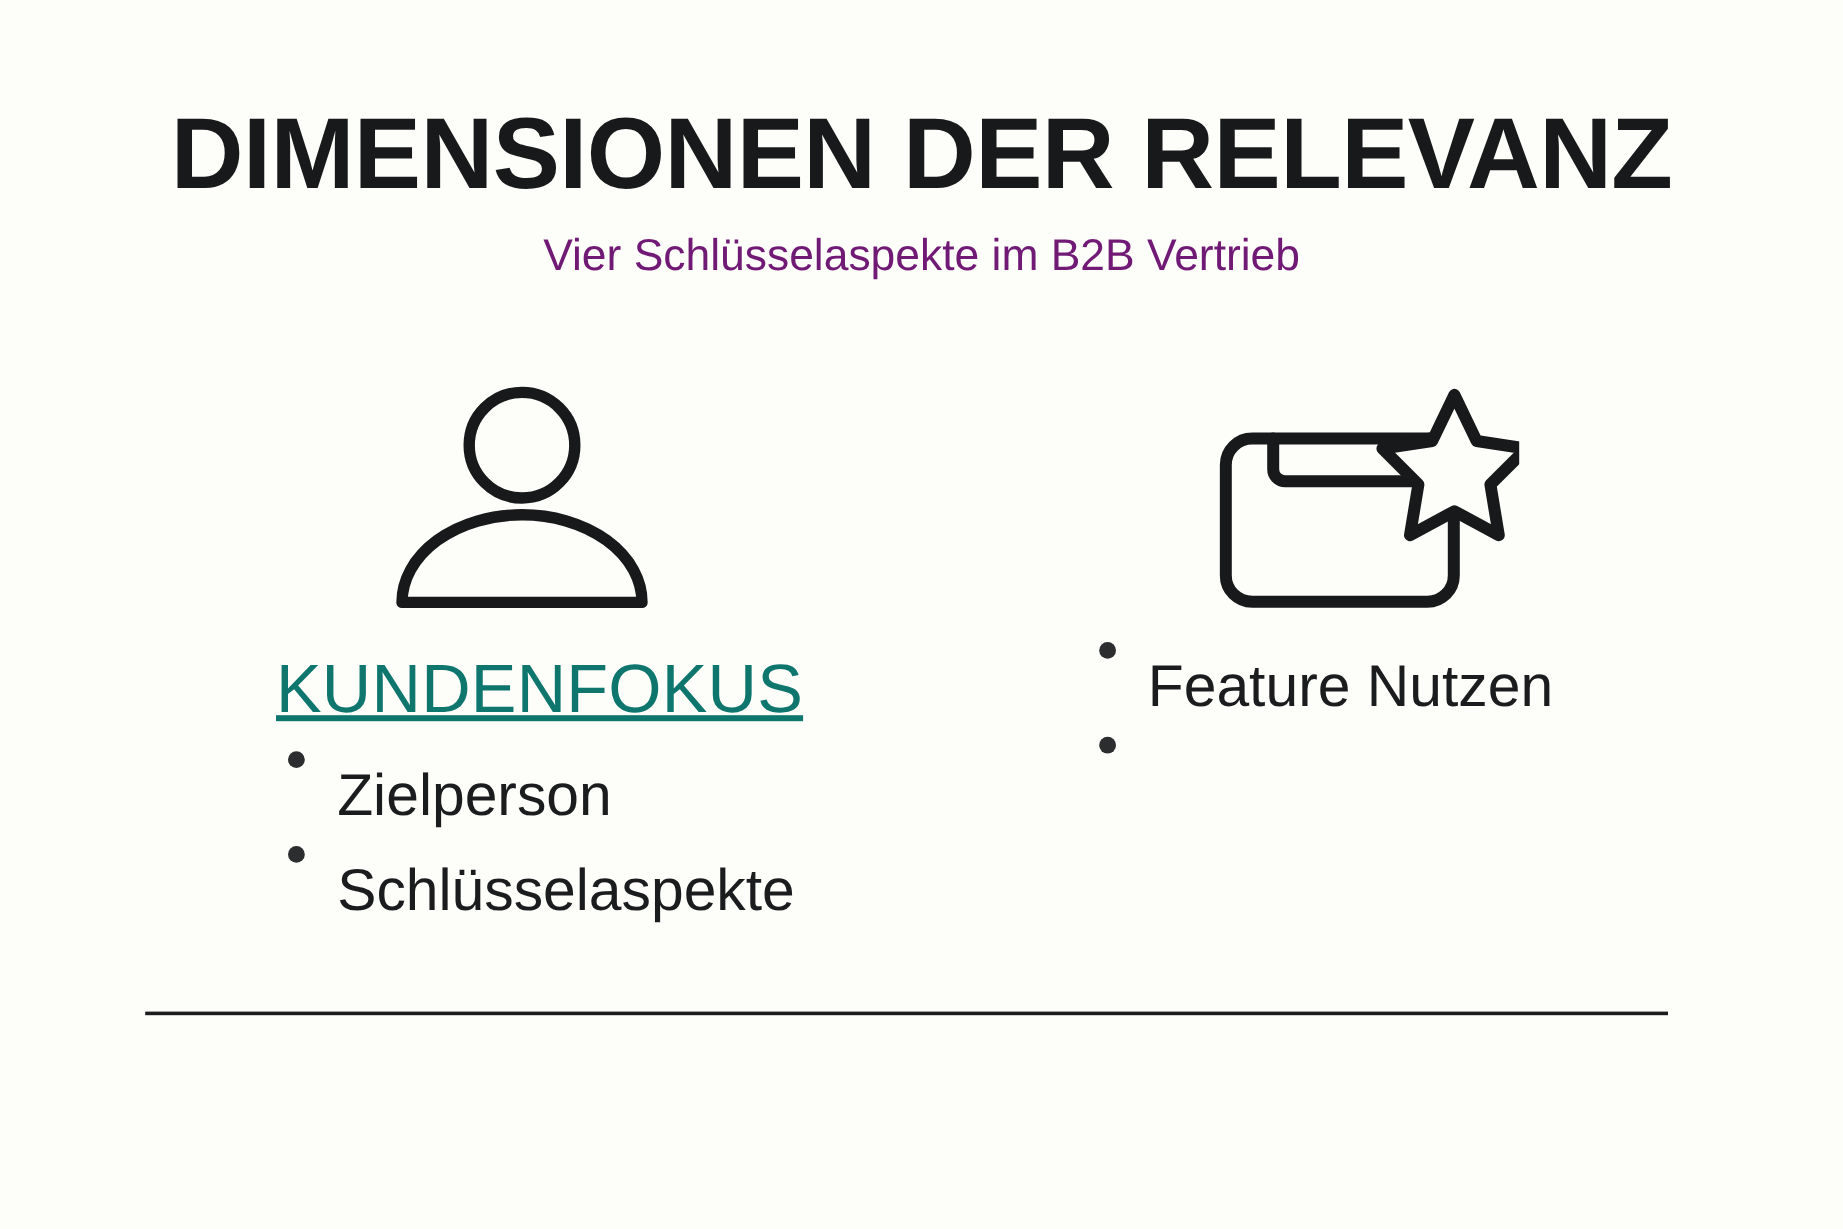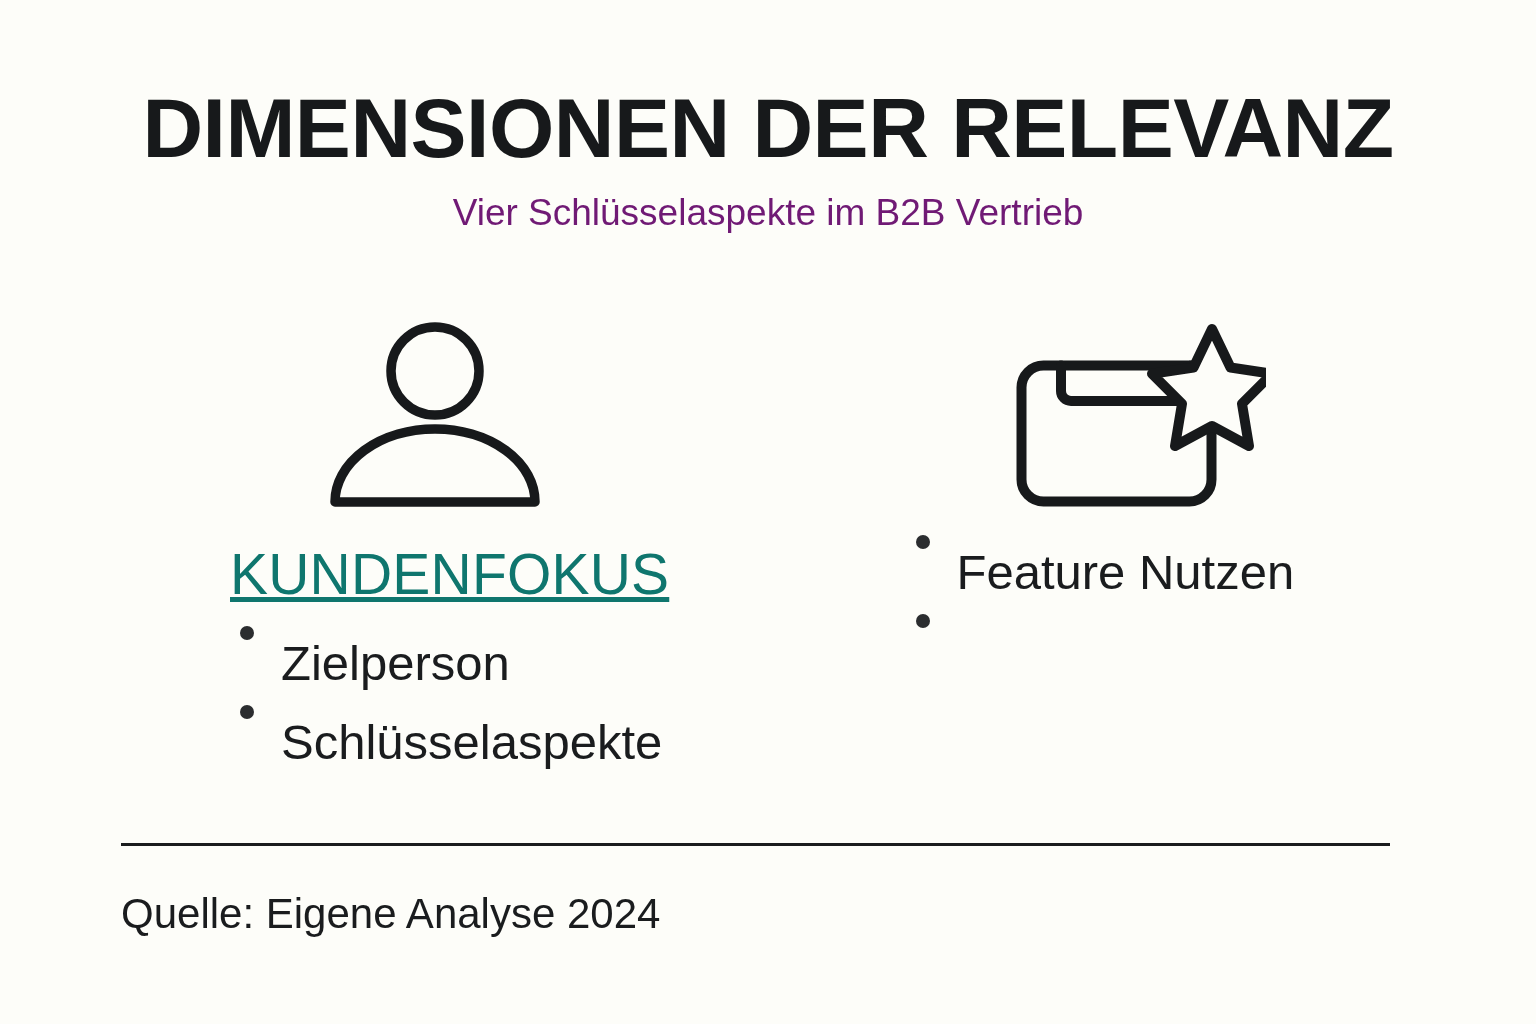--- a/index.html
+++ b/index.html
@@ -187,15 +187,14 @@
         </li>
         <li class="bullet-item">
           <span class="bullet-dot"></span>
         </li>
       </ul>
     </div>
 
   </div>
 
   <div class="divider"></div>
-  <div class="source">Quelle: Eigene Analyse 2024</div>
 
 </div>
 
 </body></html>

